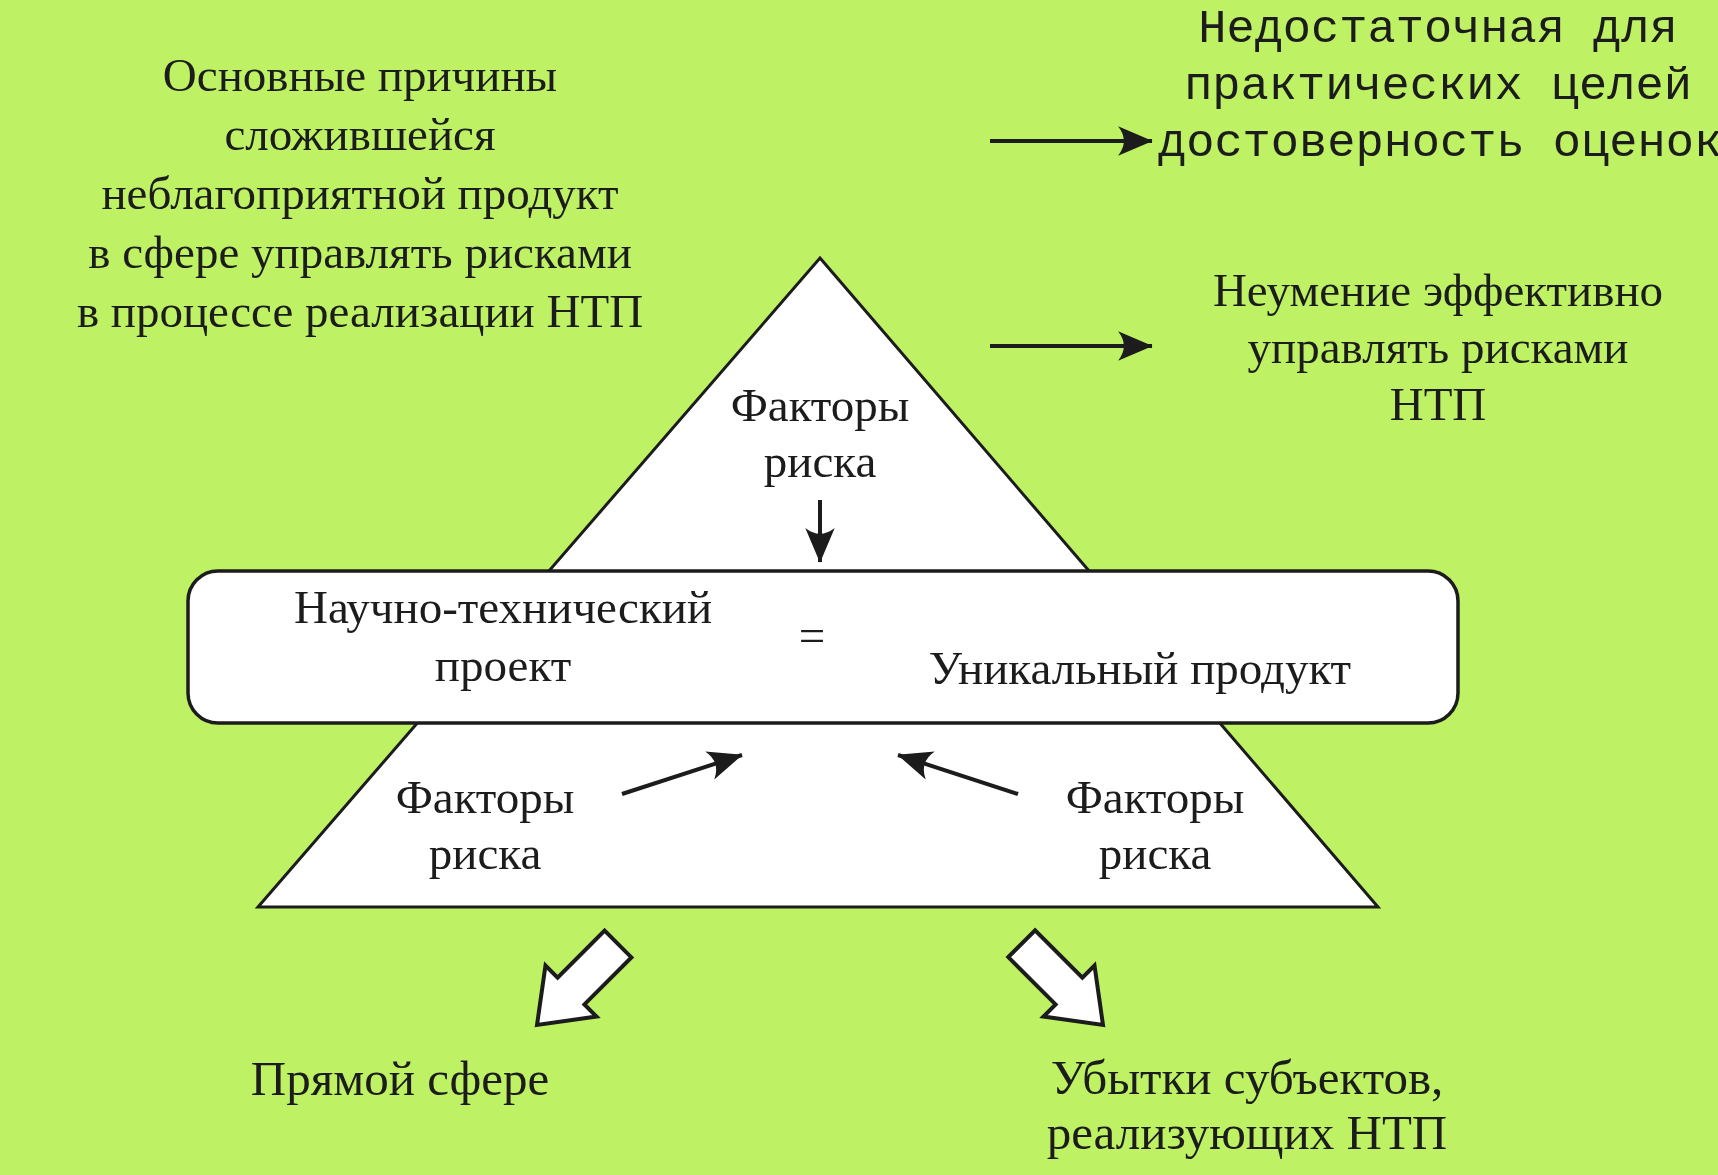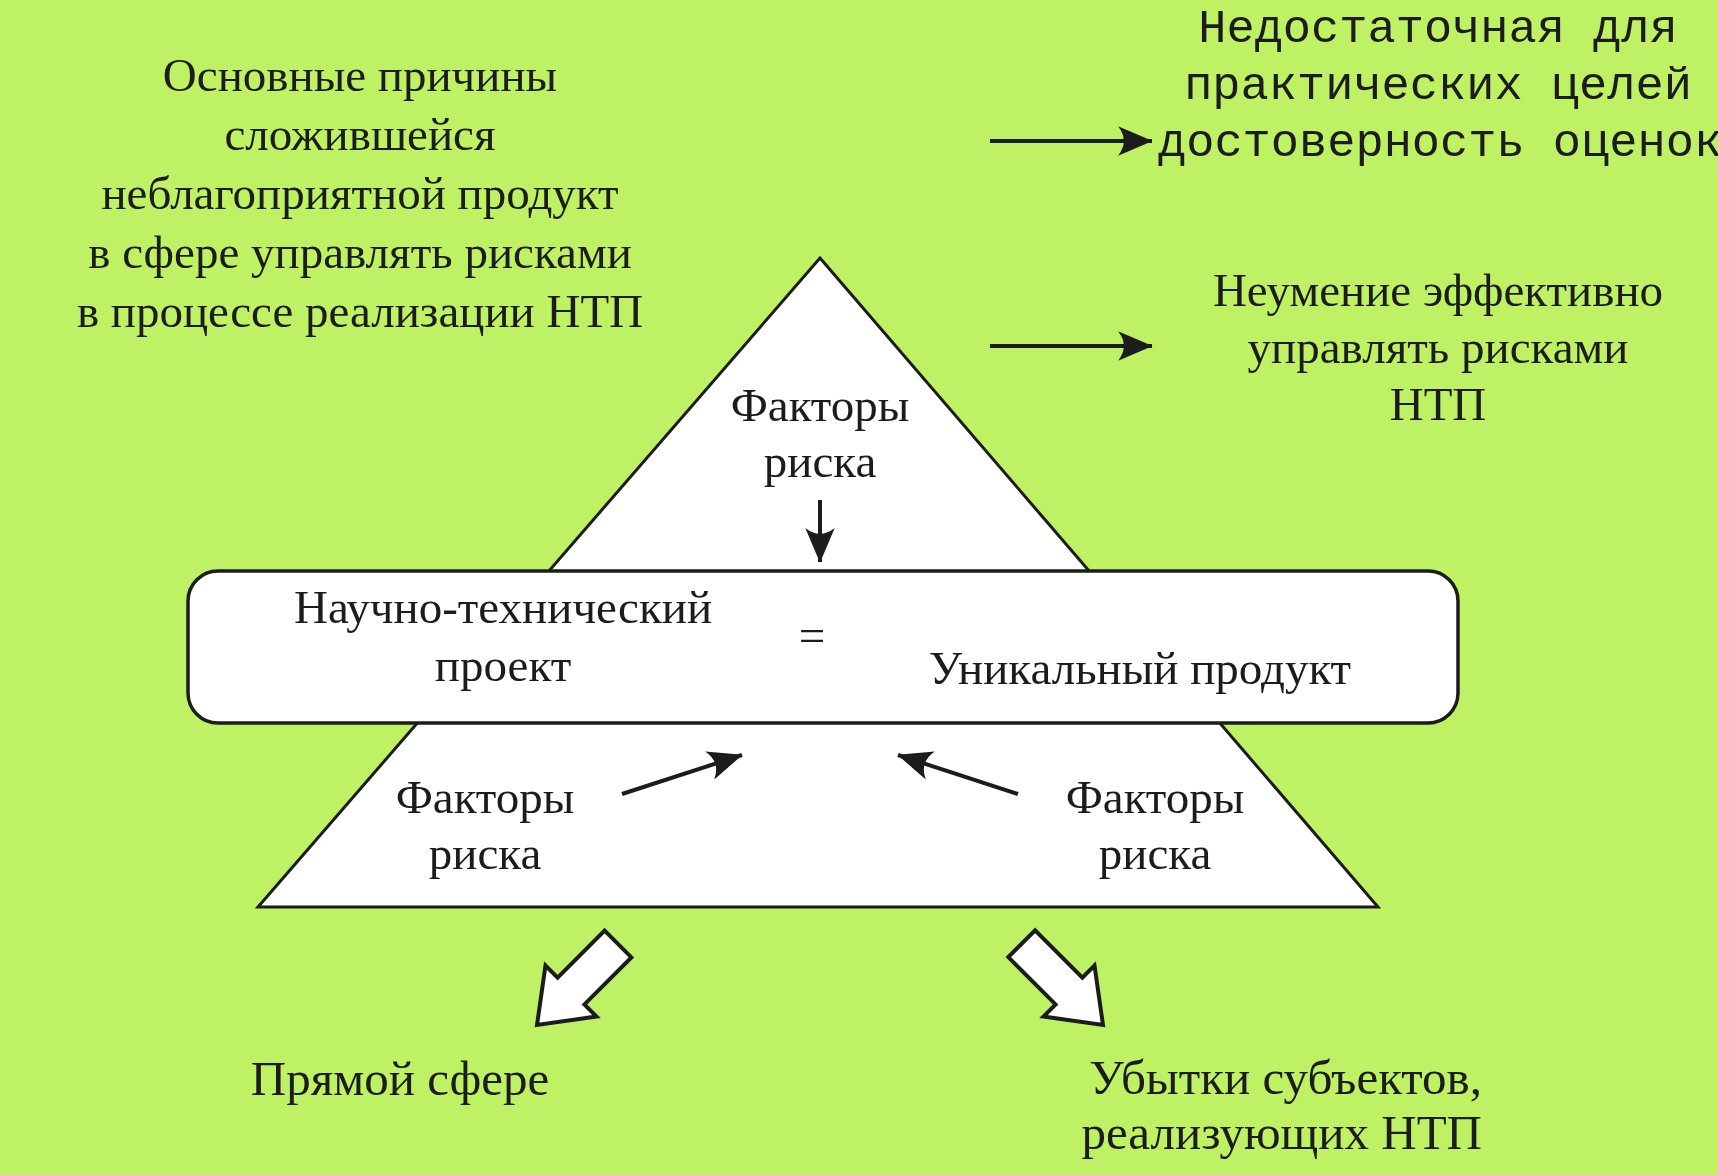--- a/index.html
+++ b/index.html
@@ -17,21 +17,21 @@
   #tl  { left:28px;   top:46px;   width:664px; line-height:59px; }
   #tr  { left:1158px; top:1px;    width:560px; line-height:57px;font-family:Liberation Mono, monospace; }
   #mr  { left:1158px; top:262px;  width:560px; line-height:57px; }
   #ft  { left:620px;  top:377px;  width:400px; line-height:56px; }
   #eqL { left:223px;  top:578px;  width:560px; line-height:58px; }
   #eqS { left:782px;  top:606px;  width:60px;  line-height:58px; }
   #eqR { left:890px;  top:595px;  width:500px; line-height:58px;margin-top:44px; }
   #fbl { left:285px;  top:769px;  width:400px; line-height:56px; }
   #fbr { left:955px;  top:769px;  width:400px; line-height:56px; }
   #ol  { left:200px;  top:1051px; width:400px; line-height:56px; font-size:49px; }
-  #or  { left:1012px; top:1050px; width:470px; line-height:55px; font-size:49px; text-align:right; }
+  #or  { left:1012px; top:1050px; width:470px; line-height:55px; font-size:49px; text-align:center; }
 </style>
 </head>
 <body>
 
 <div class="canvas">
 
   <svg class="layer" viewBox="0 0 1718 1175">
     <defs>
       <marker id="ah" viewBox="0 0 12 10" refX="11.2" refY="5" markerWidth="40" markerHeight="32" orient="auto" markerUnits="userSpaceOnUse">
         <path d="M0.6,0.4 L11.4,5 L0.6,9.6 Q4.2,5 0.6,0.4 Z" fill="#1c1c1c"></path>

